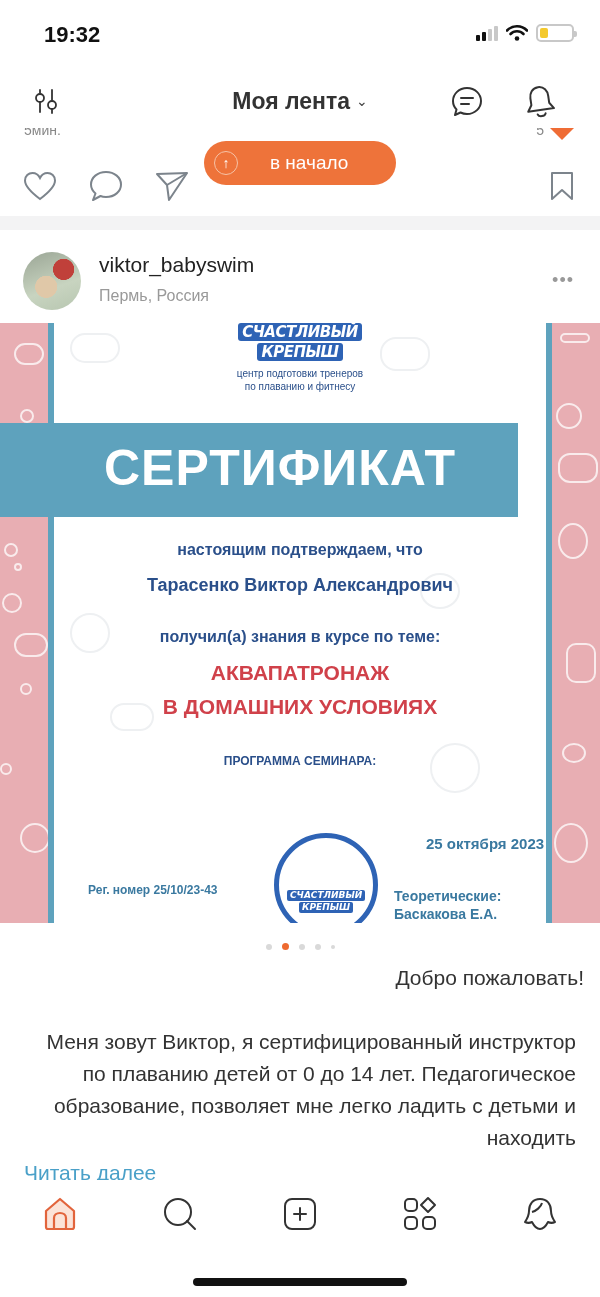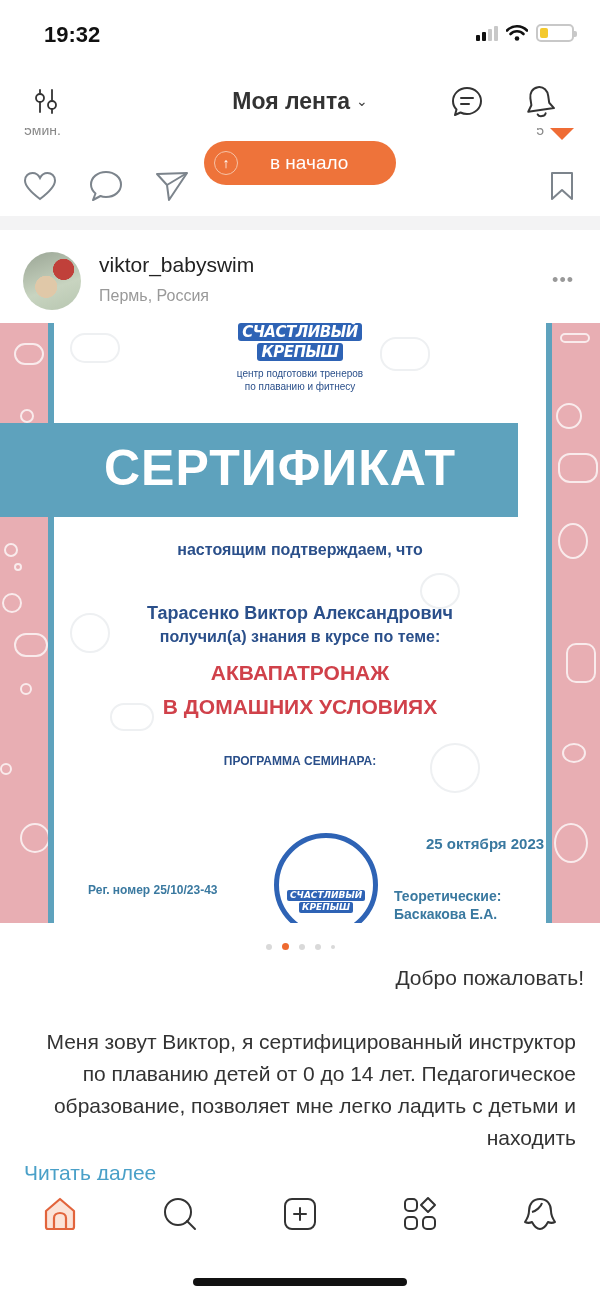--- a/index.html
+++ b/index.html
@@ -219,21 +219,21 @@
     <div style="margin-top:2px"><span class="l2">КРЕПЫШ</span></div>
   </div>
   <div class="cert-sub">
     <div>центр подготовки тренеров</div>
     <div>по плаванию и фитнесу</div>
   </div>
   <div class="cert-banner"></div>
   <div class="cert-banner-text">СЕРТИФИКАТ</div>
 
   <div class="cert-line t-small" style="top:218px">настоящим подтверждаем, что</div>
-  <div class="cert-line t-name" style="top:280px">Тарасенко Виктор Александрович</div>
+  <div class="cert-line t-name" style="top:252px">Тарасенко Виктор Александрович</div>
   <div class="cert-line t-small" style="top:305px">получил(а) знания в курсе по теме:</div>
   <div class="cert-line t-red" style="top:338px">АКВАПАТРОНАЖ</div>
   <div class="cert-line t-red" style="top:372px">В ДОМАШНИХ УСЛОВИЯХ</div>
   <div class="cert-line t-prog-title" style="top:431px">ПРОГРАММА СЕМИНАРА:</div>
   <div class="reg">Рег. номер  25/10/23-43</div>
   <div class="stamp"></div>
   <div class="stamp-inner">
     <span>СЧАСТЛИВЫЙ</span><br>
     <span>КРЕПЫШ</span>
   </div>

